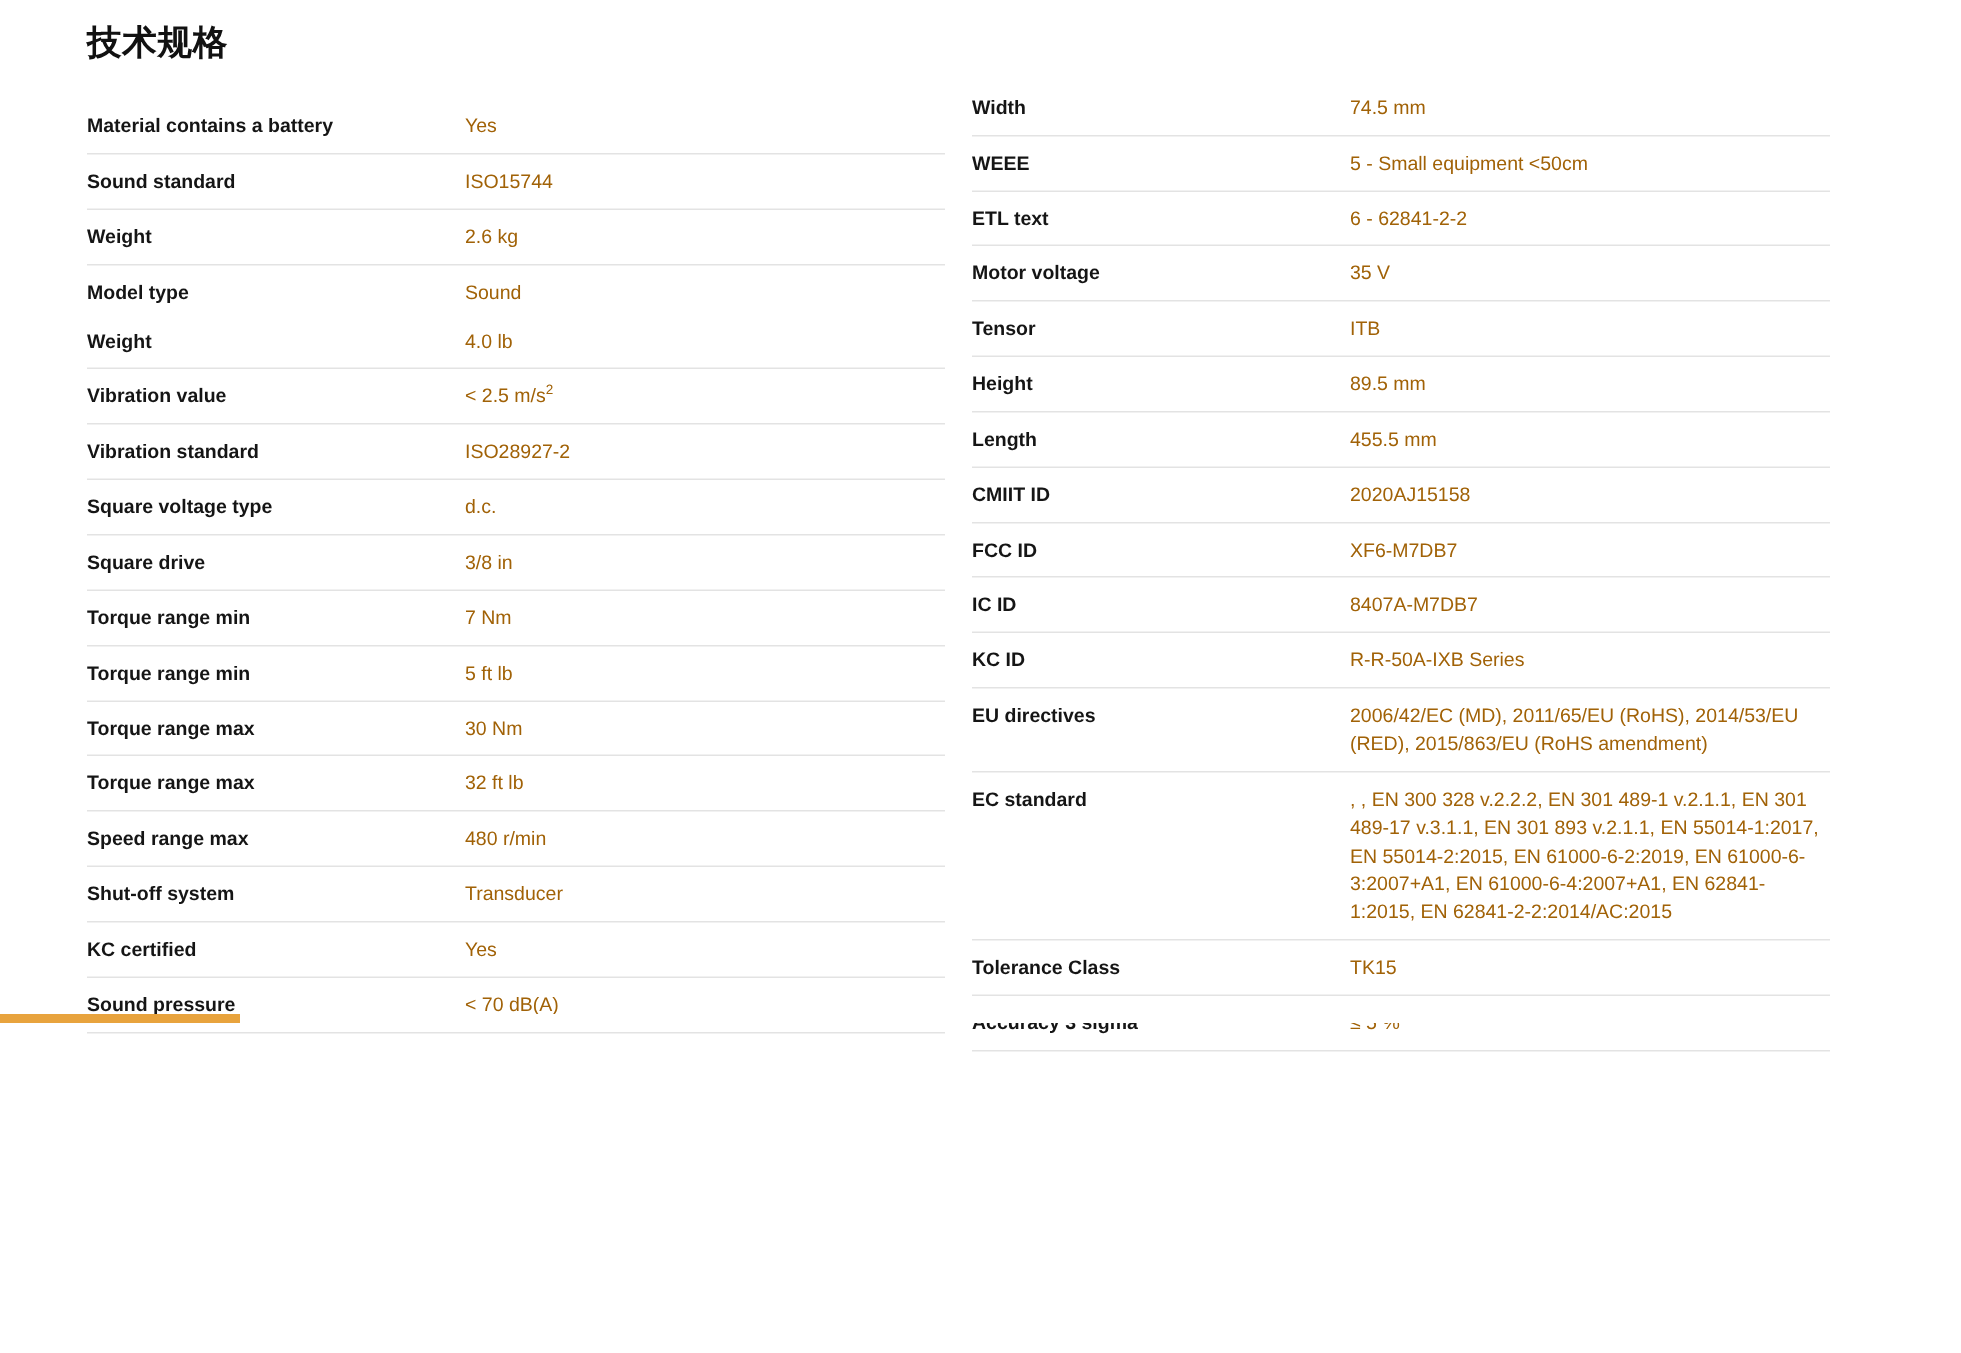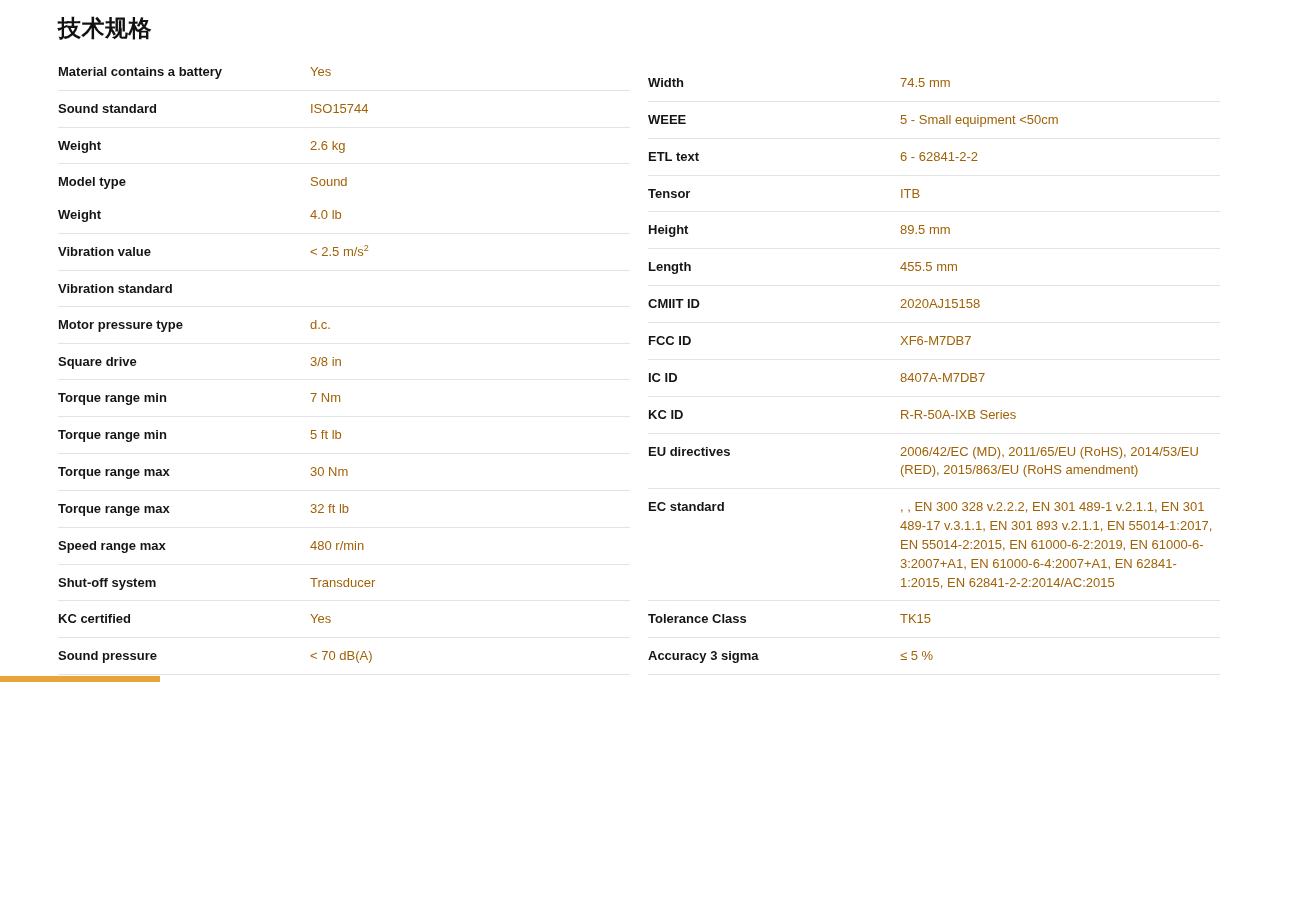--- a/index.html
+++ b/index.html
@@ -29,21 +29,21 @@
     color: #111111;
     margin: 0;
     padding-top: 14px;
     padding-bottom: 10px;
     line-height: 1.3;
   }
   .spec-columns {
     display: flex;
     flex-direction: row;
     gap: 0px;
-    align-items: flex-end;
+    align-items: center;
   }
   .spec-col {
     width: 572px;
     flex: 0 0 572px;
   }
   .spec-col.right {
     margin-left: 18px;
   }
   .spec-row {
     display: flex;
@@ -127,23 +127,24 @@
       <div class="spec-row">
         <div class="spec-label">Weight</div>
         <div class="spec-value">4.0 lb</div>
       </div>
       <div class="spec-row">
         <div class="spec-label">Vibration value</div>
         <div class="spec-value">&lt; 2.5 m/s<sup>2</sup></div>
       </div>
       <div class="spec-row">
         <div class="spec-label">Vibration standard</div>
-      </div>
-      <div class="spec-row">
-        <div class="spec-label">Motor pressure type</div>
+        <div class="spec-value">ISO28927-2</div>
+      </div>
+      <div class="spec-row">
+        <div class="spec-label">Square voltage type</div>
         <div class="spec-value">d.c.</div>
       </div>
       <div class="spec-row">
         <div class="spec-label">Square drive</div>
         <div class="spec-value">3/8 in</div>
       </div>
       <div class="spec-row">
         <div class="spec-label">Torque range min</div>
         <div class="spec-value">7 Nm</div>
       </div>
@@ -182,20 +183,24 @@
         <div class="spec-label">Width</div>
         <div class="spec-value">74.5 mm</div>
       </div>
       <div class="spec-row">
         <div class="spec-label">WEEE</div>
         <div class="spec-value">5 - Small equipment &lt;50cm</div>
       </div>
       <div class="spec-row">
         <div class="spec-label">ETL text</div>
         <div class="spec-value">6 - 62841-2-2</div>
+      </div>
+      <div class="spec-row">
+        <div class="spec-label">Motor voltage</div>
+        <div class="spec-value">35 V</div>
       </div>
       <div class="spec-row">
         <div class="spec-label">Tensor</div>
         <div class="spec-value">ITB</div>
       </div>
       <div class="spec-row">
         <div class="spec-label">Height</div>
         <div class="spec-value">89.5 mm</div>
       </div>
       <div class="spec-row">

